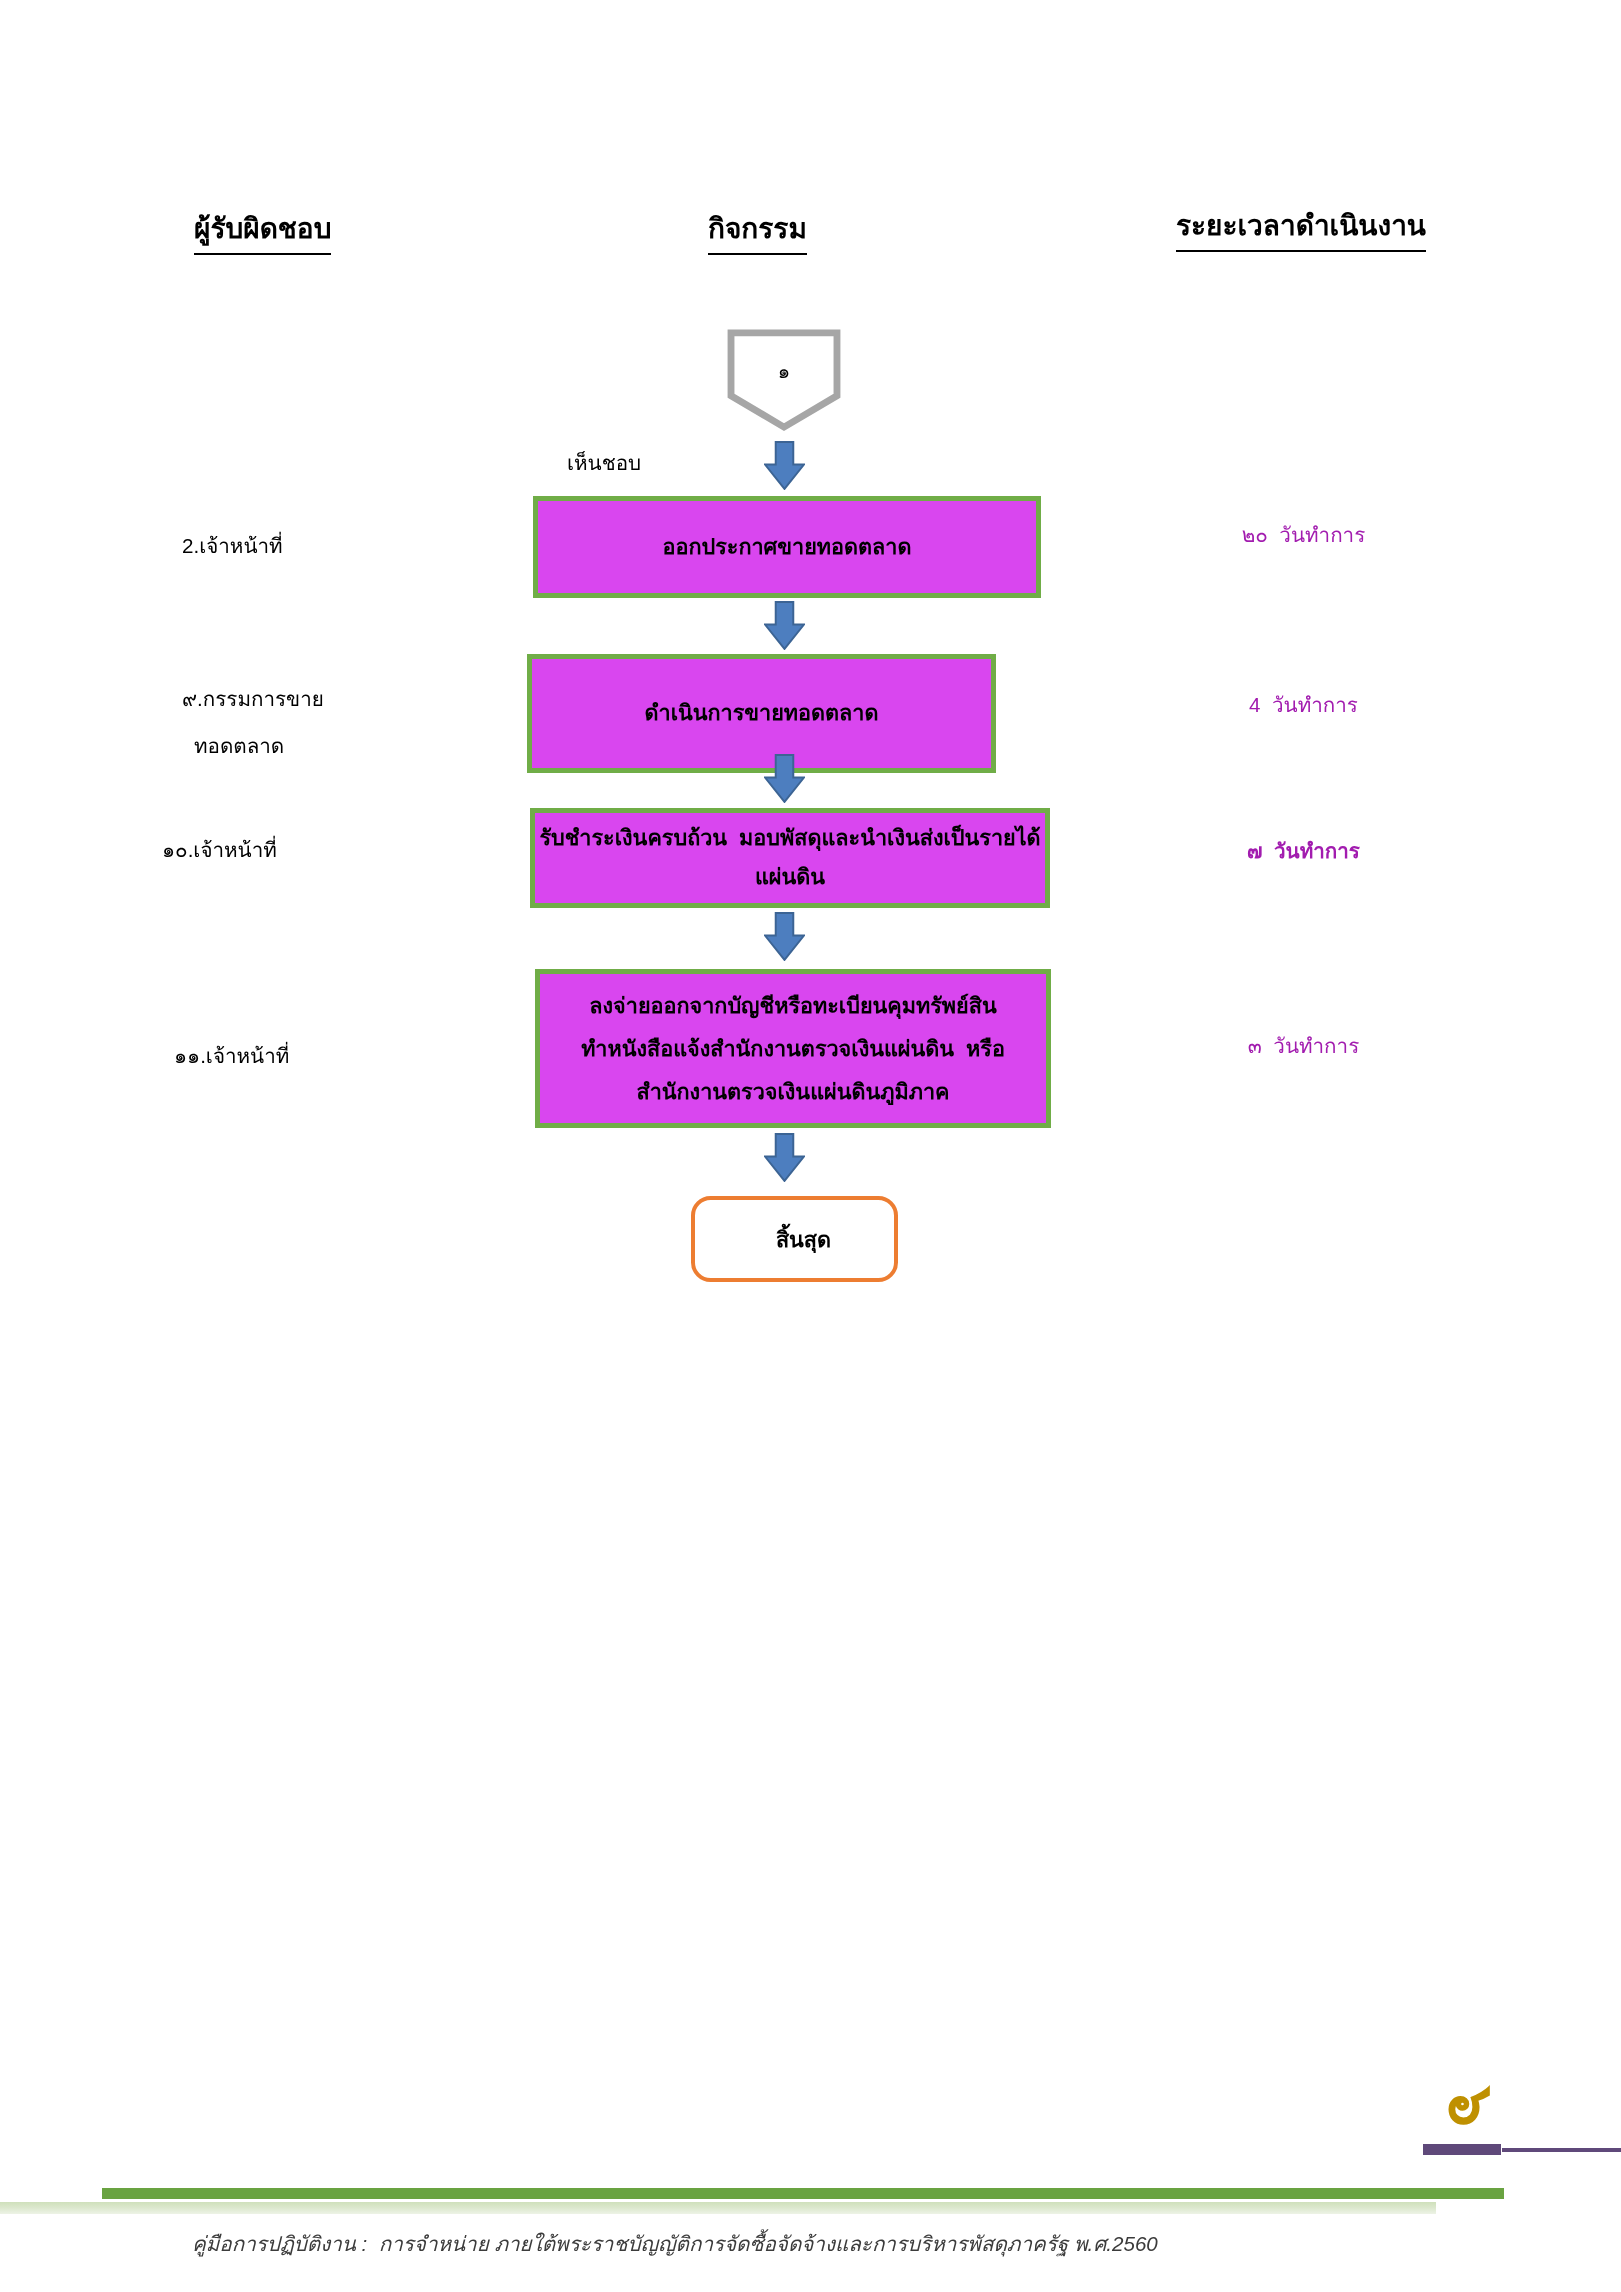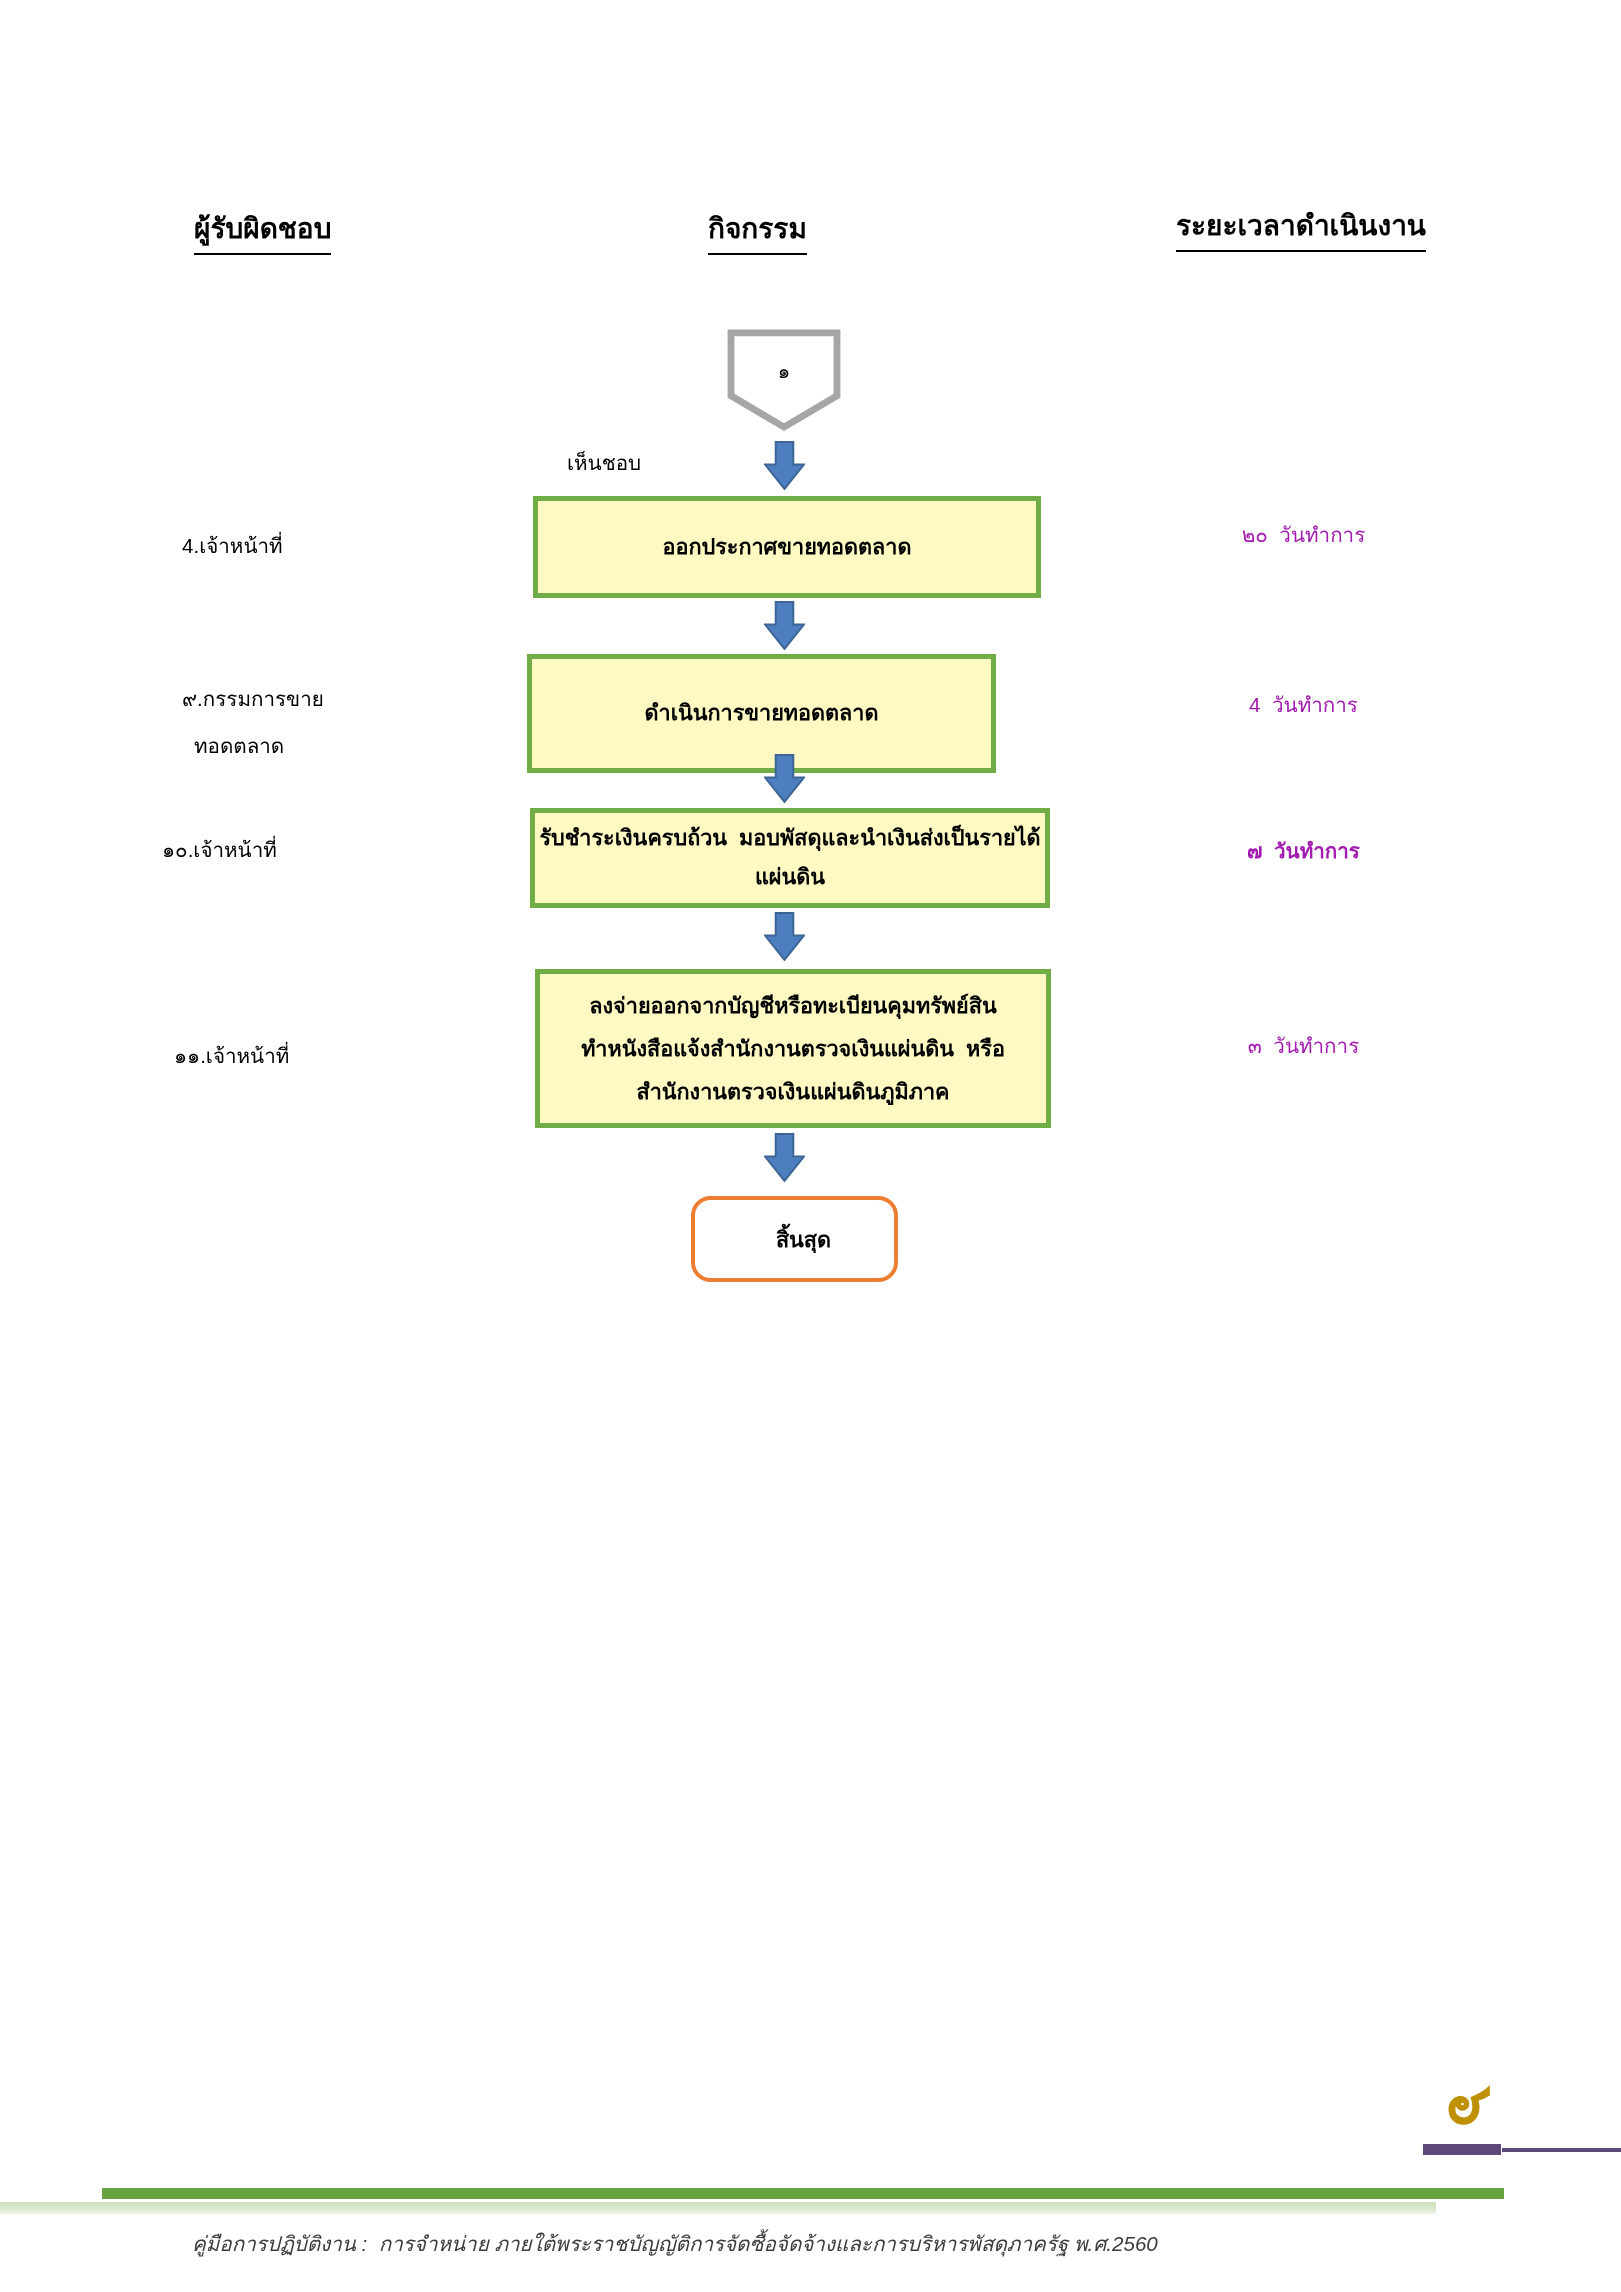--- a/index.html
+++ b/index.html
@@ -21,21 +21,21 @@
     font-weight: bold;
     color: #000;
     border-bottom: 2.9px solid #000;
     padding-bottom: 2.9px;
     white-space: pre;
   }
 
   
   .flow-box {
     position: absolute;
-    background: #fef9c3;
+    background: #d946ef;
     border: 5.9px solid #70AD47;
     display: flex;
     flex-direction: column;
     align-items: center;
     justify-content: center;
     text-align: center;
     font-size: 21.6px;
     font-weight: bold;
     color: #000;
     line-height: 1.95;
@@ -143,21 +143,21 @@
 
   <div class="small-label" style="left:567px; top:446px;">เห็นชอบ</div>
 
   <svg class="arrow" style="left:764px; top:441px;" viewBox="0 0 42 50">
     <polygon points="12,1 30,1 30,24 41,24 21,49 1,24 12,24" fill="#4D7EBF" stroke="#3C6494" stroke-width="2"></polygon>
   </svg>
 
   <div class="flow-box" style="left:533px; top:496px; width:508px; height:102px;">
     <span>ออกประกาศขายทอดตลาด</span>
   </div>
-  <div class="left-label" style="left:182px; top:529px;">4.เจ้าหน้าที่</div>
+  <div class="left-label" style="left:182px; top:529px;">2.เจ้าหน้าที่</div>
   <div class="duration-label" style="left:1176px; top:518px;">๒๐  วันทำการ</div>
 
   <svg class="arrow" style="left:764px; top:601px;" viewBox="0 0 42 50">
     <polygon points="12,1 30,1 30,24 41,24 21,49 1,24 12,24" fill="#4D7EBF" stroke="#3C6494" stroke-width="2"></polygon>
   </svg>
 
   <div class="flow-box" style="left:527px; top:654px; width:469px; height:119px;">
     <span>ดำเนินการขายทอดตลาด</span>
   </div>
   <div class="left-label" style="left:182px; top:682px;">๙.กรรมการขาย</div>

